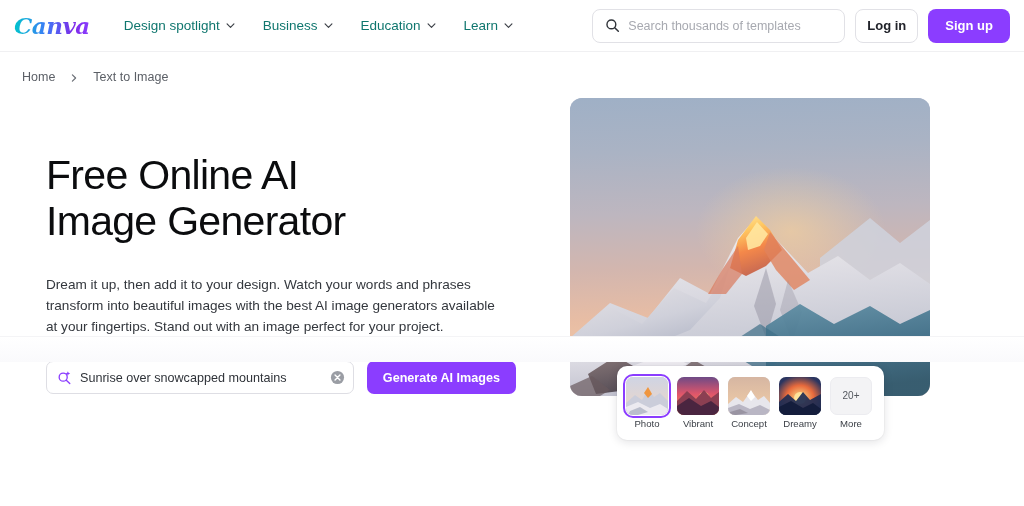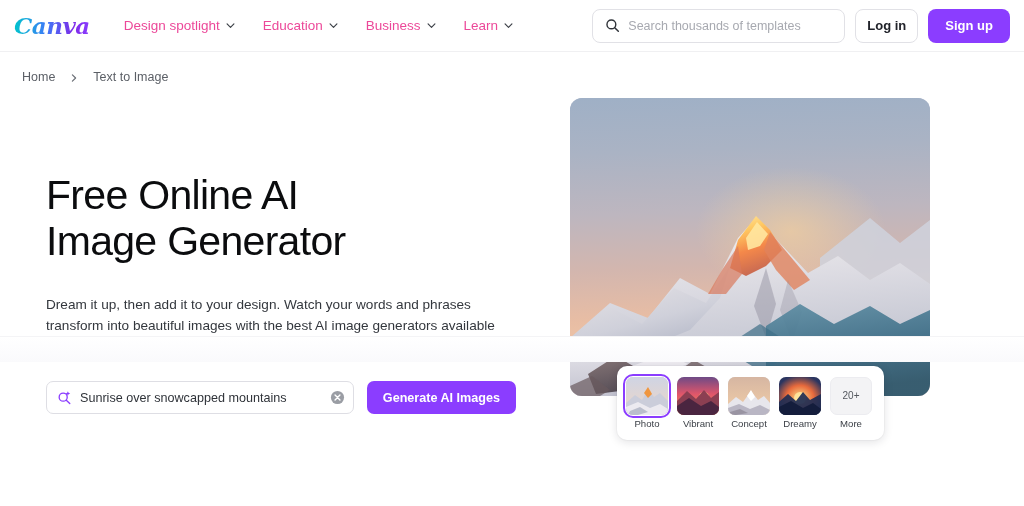--- a/index.html
+++ b/index.html
@@ -30,21 +30,21 @@
     background: linear-gradient(90deg,#00c4cc 0%, #3d7bf7 42%, #7d2ae8 78%, #8b3dff 100%);
     -webkit-background-clip: text;
     background-clip: text;
     color: transparent;
     user-select: none;
   }
   .nav { display: flex; align-items: center; margin-left: 24px; }
   .nav-item {
     display: flex; align-items: center; gap: 6px;
     padding: 6px 10px; margin-right: 8px;
-    font-size: 13.5px; color: #ec4899; white-space: nowrap;
+    font-size: 13.5px; color: #0f766e; white-space: nowrap;
     border-radius: 6px; cursor: pointer;
   }
   .chev { width: 9px; height: 9px; display:block; }
   .chev svg { display:block; }
 
   .header-right {
     margin-left: auto; margin-right: 14px;
     display: flex; align-items: center; gap: 10px;
   }
   .search-box {
@@ -85,21 +85,20 @@
   .bc-sep { width: 8px; height: 10px; display:block; }
   .bc-current { color: #5b5f66; }
 
   
   .hero-left { position: absolute; left: 46px; top: 152px; width: 470px; }
   .hero-title {
     font-size: 41px; line-height: 46px;
     font-weight: 400; color: #0b0c0e;
     letter-spacing: -0.7px;
     max-width: 360px;
-    margin-top: 20px;
   }
   .hero-desc {
     margin-top: 30px;
     font-size: 13.6px; line-height: 21px;
     color: #33373d; max-width: 455px;
   }
 
   .prompt-row {
     margin-top: 24px;
     display: flex; align-items: center; gap: 13px;
@@ -204,29 +203,29 @@
     <div class="nav">
       <div class="nav-item">
         <span>Design spotlight</span>
         <span class="chev">
           <svg viewBox="0 0 10 10" width="9" height="9">
               <path d="M1.2 3.2 L5 7 L8.8 3.2" fill="none" stroke="#3c4047" stroke-width="1.3" stroke-linecap="round" stroke-linejoin="round"></path>
             </svg>
         </span>
       </div>
       <div class="nav-item">
-        <span>Education</span>
+        <span>Business</span>
         <span class="chev">
           <svg viewBox="0 0 10 10" width="9" height="9">
               <path d="M1.2 3.2 L5 7 L8.8 3.2" fill="none" stroke="#3c4047" stroke-width="1.3" stroke-linecap="round" stroke-linejoin="round"></path>
             </svg>
         </span>
       </div>
       <div class="nav-item">
-        <span>Business</span>
+        <span>Education</span>
         <span class="chev">
           <svg viewBox="0 0 10 10" width="9" height="9">
               <path d="M1.2 3.2 L5 7 L8.8 3.2" fill="none" stroke="#3c4047" stroke-width="1.3" stroke-linecap="round" stroke-linejoin="round"></path>
             </svg>
         </span>
       </div>
       <div class="nav-item">
         <span>Learn</span>
         <span class="chev">
           <svg viewBox="0 0 10 10" width="9" height="9">

